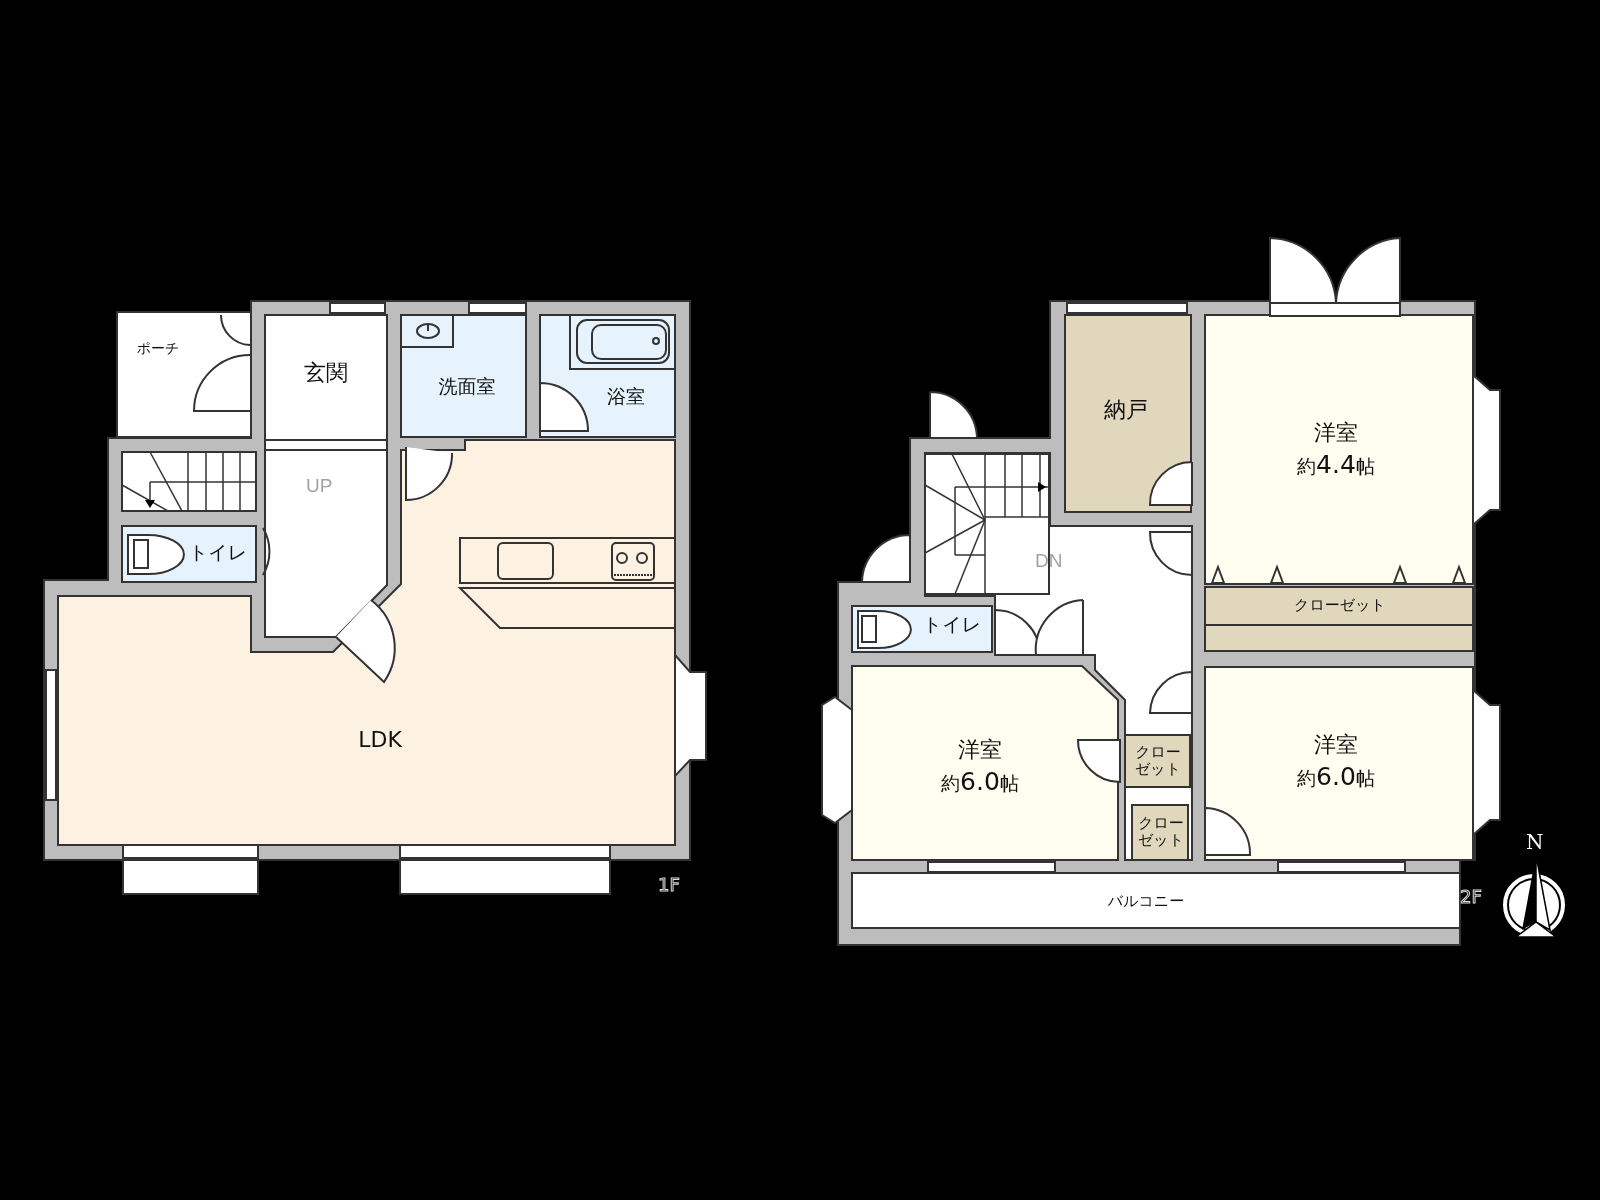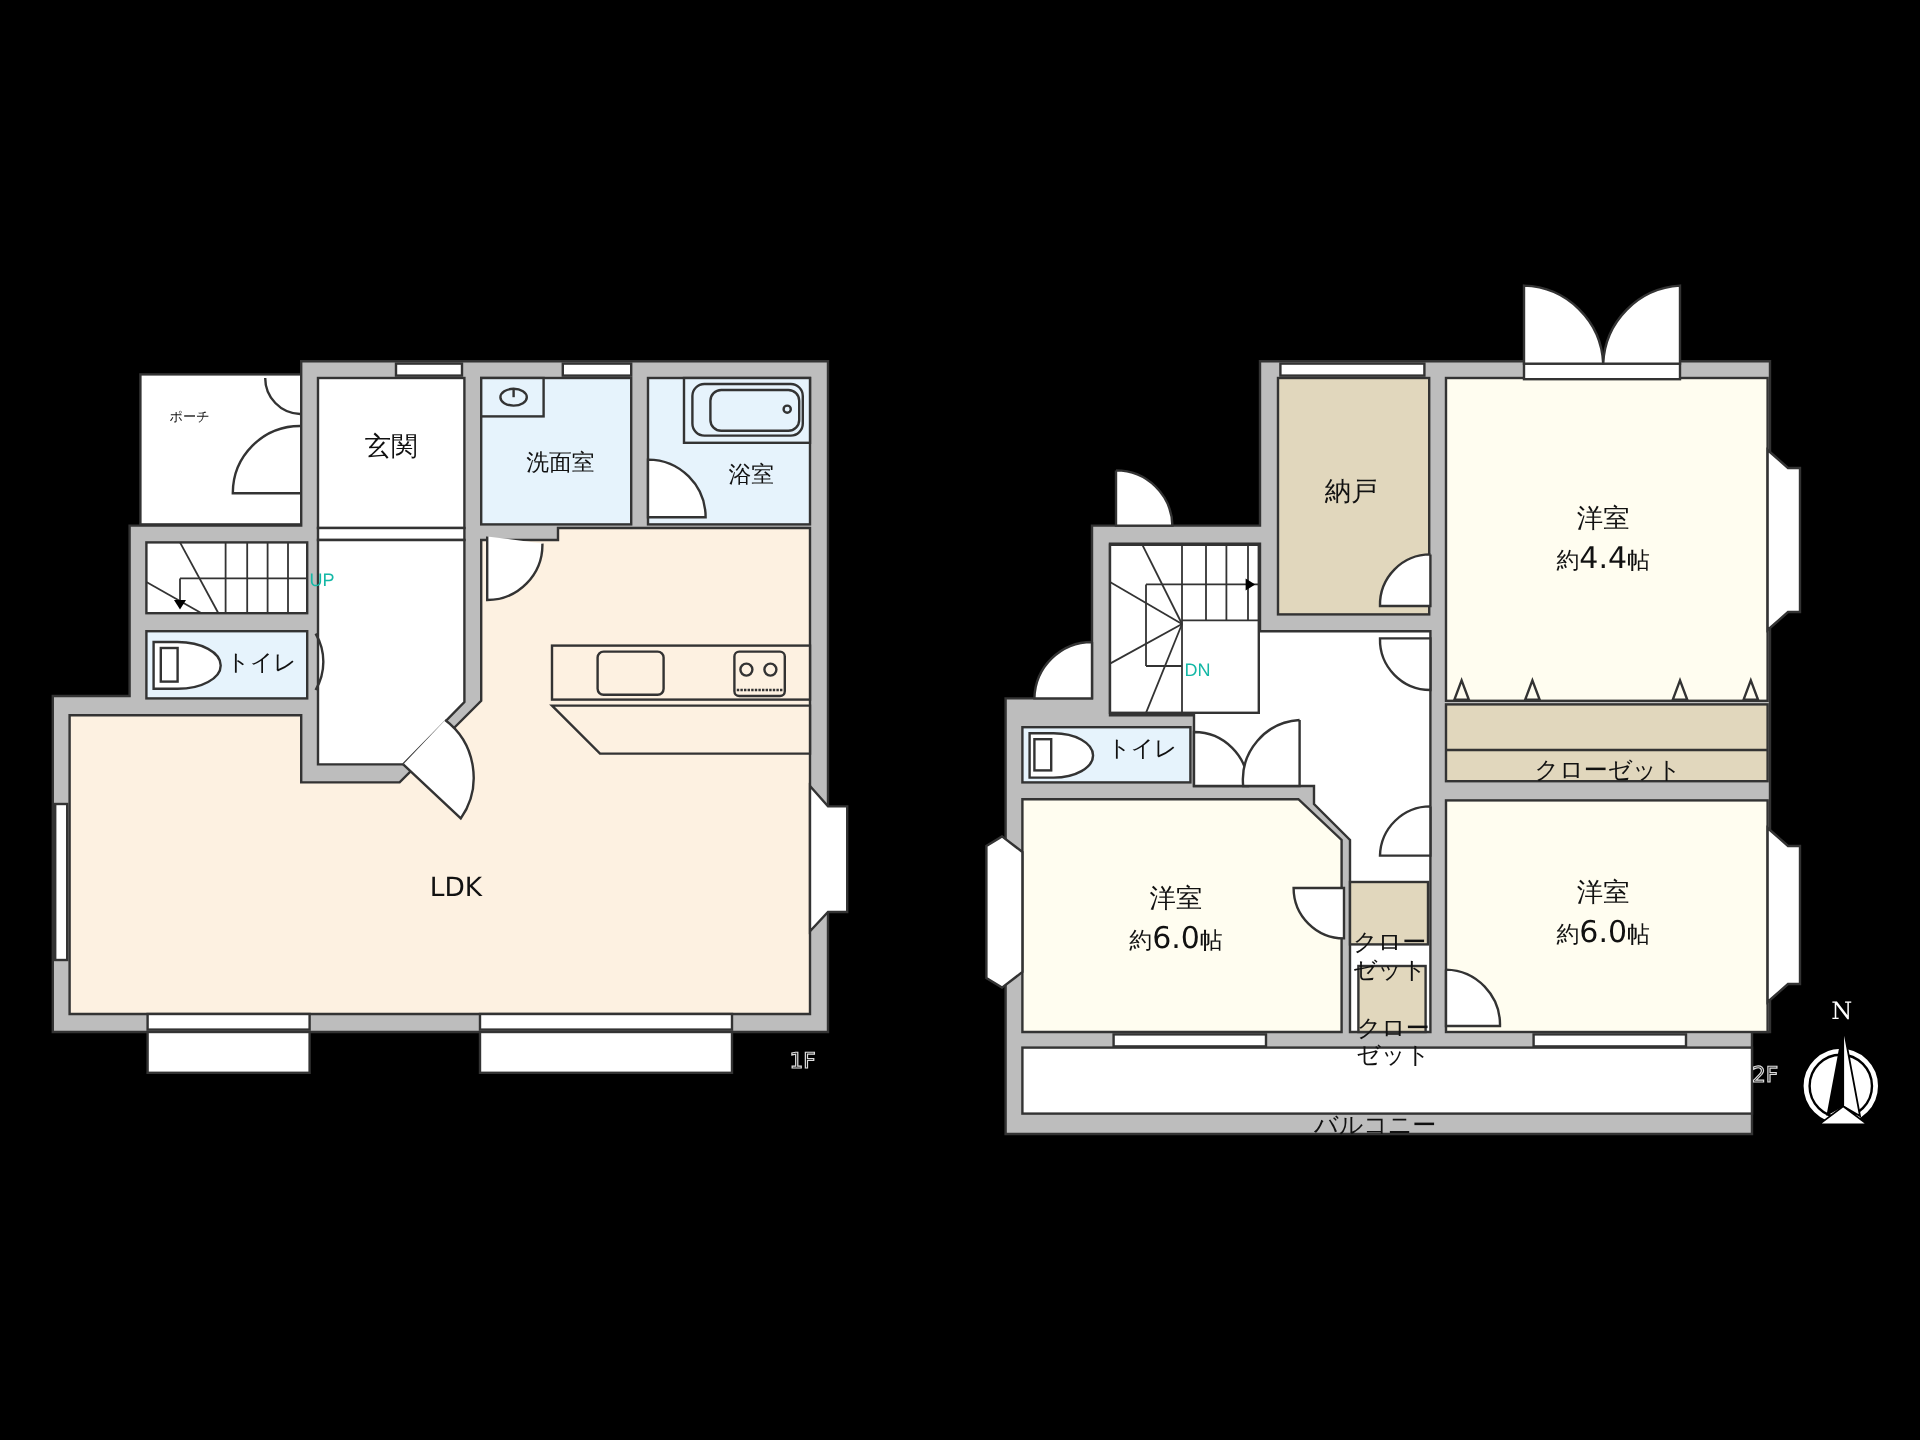--- a/index.html
+++ b/index.html
@@ -3,28 +3,28 @@
 <meta charset="utf-8">
 <style>
   html, body { margin:0; padding:0; background:#000; }
   body { width:1600px; height:1200px; overflow:hidden; position:relative;
          font-family:"DejaVu Sans", "Liberation Sans", sans-serif; }
   #plan { position:absolute; left:0; top:0; width:1600px; height:1200px; }
   .lbl { position:absolute; transform:translate(-50%,-50%); color:#111; white-space:nowrap;
          font-family:"DejaVu Sans", "Liberation Sans", sans-serif; text-align:center; line-height:1.15; }
   .lbl-big { font-size:22px; }
   .lbl-mid { font-size:19px; }
-  .lbl-sm { font-size:11px; }
-  .lbl-xs { font-size:20px;margin-top:36px; }
+  .lbl-sm { font-size:14px; }
+  .lbl-xs { font-size:15px; }
   .area { font-size:19px; margin-top:6px; }
   .area .num { font-size:25px; }
   .floor-tag { position:absolute; color:#000; font-size:18px; font-family:"DejaVu Sans", sans-serif;
                -webkit-text-stroke:1px #ddd; color:transparent; }
   .compass-n { position:absolute; color:#fff; font-family:"DejaVu Serif", serif; font-size:20px; }
-  .tiny { position:absolute; font-size:15px; color:#14b8a6; font-family:"Liberation Sans", sans-serif; }
+  .tiny { position:absolute; font-size:19px; color:#a3a3a3; font-family:"Liberation Sans", sans-serif;padding-left:48px; }
 </style>
 </head>
 <body>
 
 <svg id="plan" viewBox="0 0 1600 1200" xmlns="http://www.w3.org/2000/svg">
   <rect width="1600" height="1200" fill="#000"></rect>
 
   <g stroke="#333" stroke-width="2">
 
     <rect x="117" y="312" width="134" height="125" fill="#fff"></rect>

